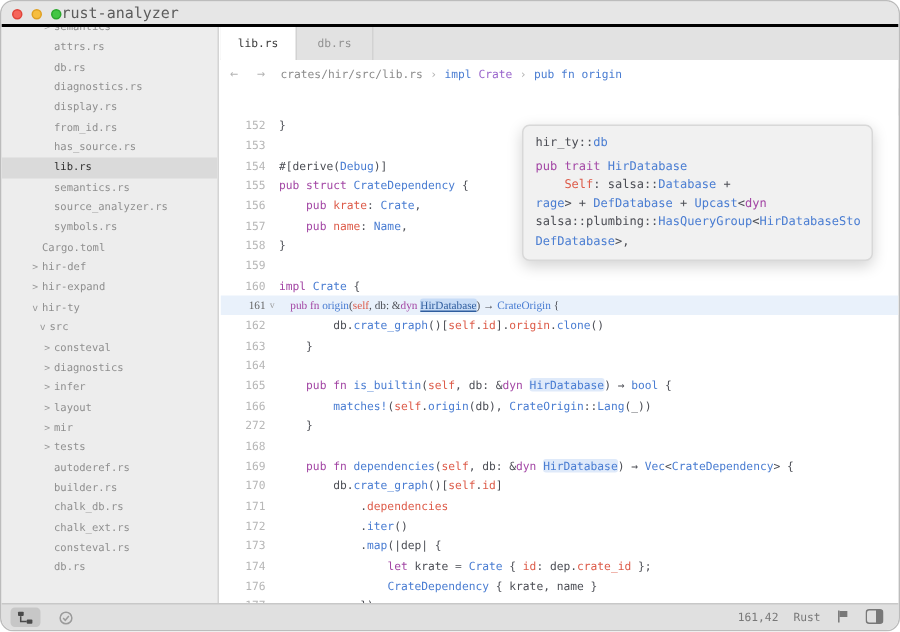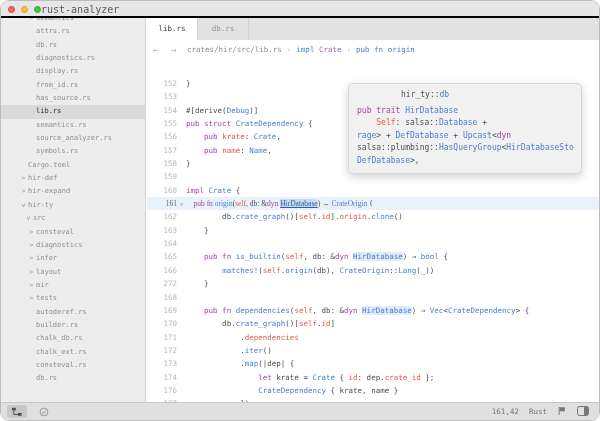--- a/index.html
+++ b/index.html
@@ -55,21 +55,21 @@
   .c-r{color:#dd5c4a;}
   .hl1{background:#dfeafa;border-radius:2px;}
   .hl2{background:#c7dcf7;border-radius:2px;text-decoration:underline;color:#2f5d9e;}
   
   .tooltip{
     position:absolute;left:347px;top:82px;width:234px;background:#f1f1f1;
     border:1px solid #d8d8d8;border-radius:5px;box-shadow:0 3px 10px rgba(0,0,0,0.18);
     padding:5px 8px;z-index:5;
   }
   .tl{font-size:8px;line-height:12.6px;white-space:pre;}
-  .tl.gap{margin-bottom:3px;margin-left:44px;}
+  .tl.gap{margin-bottom:3px;}
   
   .statusbar{position:absolute;left:0;bottom:0;width:100%;height:18px;background:#e0e0e0;border-top:1px solid #c8c8c8;display:flex;align-items:center;gap:28px;}
   .sb-left{display:flex;align-items:center;gap:7px;margin-left:6px;}
   .iconbtn{display:flex;align-items:center;justify-content:center;width:20px;height:13px;border-radius:3px;}
   .iconbtn.pressed{background:#c7c7c7;}
   .sb-right{margin-left:auto;display:flex;align-items:center;gap:10px;margin-right:10px;font-size:7.5px;color:#787878;}
 </style>
 </head>
 <body>
 

